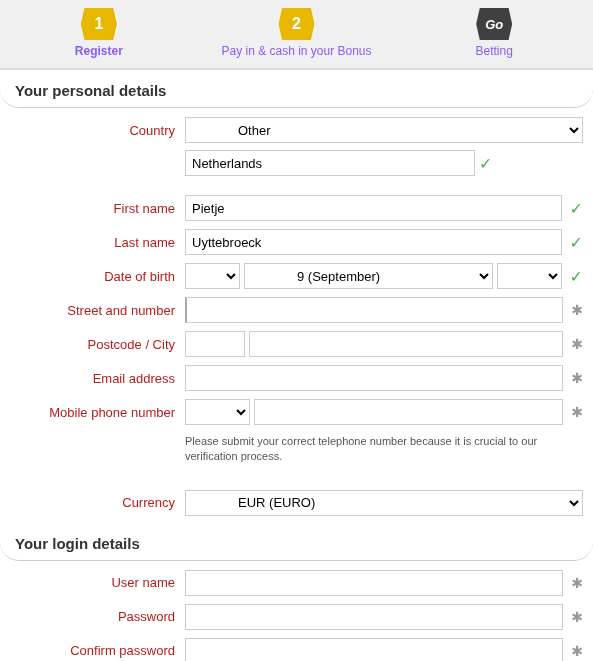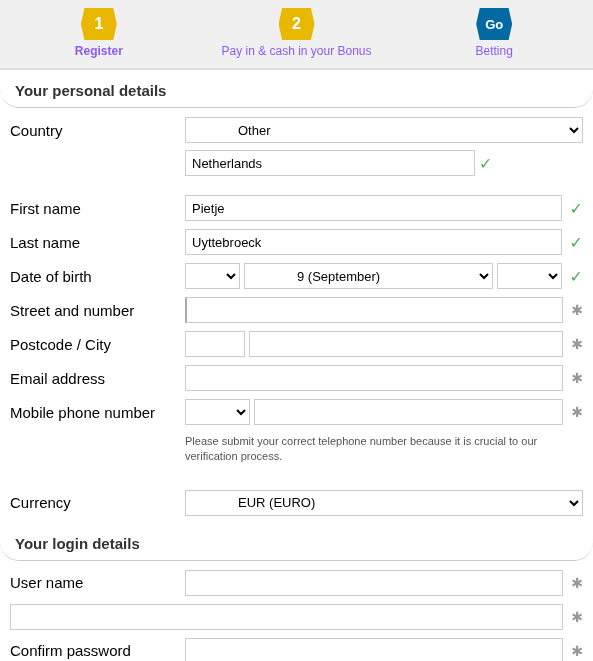--- a/index.html
+++ b/index.html
@@ -35,23 +35,24 @@
       justify-content: center;
       font-weight: bold;
       font-size: 16px;
       position: relative;
       clip-path: polygon(10% 0%, 90% 0%, 100% 50%, 90% 100%, 10% 100%, 0% 50%);
       background: #e8b800;
       color: #fff;
       margin-bottom: 4px;
     }
     .step-number.go {
-      background: #0369a1;
+      background: #404040;
       font-size: 13px;
       font-weight: bold;
+      font-style: italic;
     }
     .step-label {
       font-size: 12px;
       color: #8b5cf6;
       text-align: center;
     }
     .step-active .step-label {
       font-weight: bold;
     }
 
@@ -71,24 +72,24 @@
       padding: 0 10px;
     }
     .form-row {
       display: flex;
       align-items: center;
       margin-bottom: 6px;
       min-height: 28px;
     }
     .form-label {
       width: 175px;
-      text-align: left;
+      text-align: right;
       padding-right: 10px;
-      color: #000000;
-      font-size: 15px;
+      color: #b91c1c;
+      font-size: 13px;
       flex-shrink: 0;
     }
     .form-control {
       flex: 1;
       display: flex;
       align-items: center;
       gap: 4px;
       position: relative;
     }
     .form-control input[type="text"],
@@ -335,20 +336,21 @@
 
   <div class="form-row">
     <div class="form-label">User name</div>
     <div class="form-control">
       <input type="text" value="" style="">
       <span class="asterisk-icon">✱</span>
     </div>
   </div>
 
   <div class="form-row">
+    <div class="form-label">Password</div>
     <div class="form-control">
       <input type="password" value="" style="">
       <span class="asterisk-icon">✱</span>
     </div>
   </div>
 
   <div class="form-row">
     <div class="form-label">Confirm password</div>
     <div class="form-control">
       <input type="password" value="" style="">

